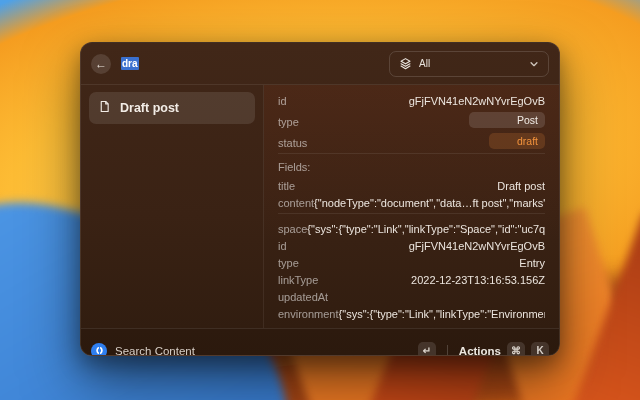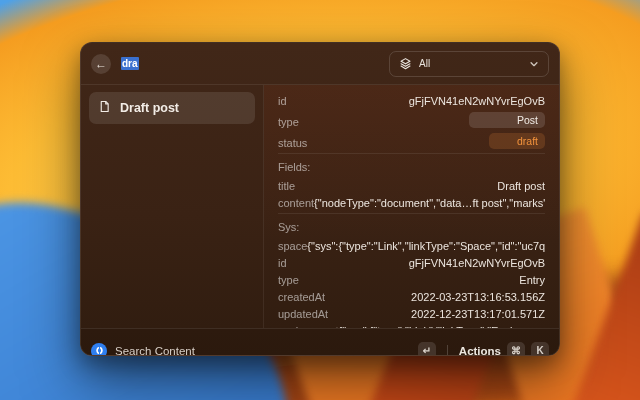--- a/index.html
+++ b/index.html
@@ -155,40 +155,38 @@
         <span class="lbl">title</span>
         <span class="val">Draft post</span>
       </div>
       <div class="drow">
         <span class="lbl">content</span>
         <span class="val">{"nodeType":"document","data…ft post","marks":[],"data":{}}]}]}</span>
       </div>
 
       <div class="divider"></div>
 
-      <div class="sec-hdr">Sys:</div>
       <div class="drow">
         <span class="lbl">space</span>
         <span class="val">{"sys":{"type":"Link","linkType":"Space","id":"uc7qyp899drd"}}</span>
       </div>
       <div class="drow">
         <span class="lbl">id</span>
         <span class="val">gFjFVN41eN2wNYvrEgOvB</span>
       </div>
       <div class="drow">
         <span class="lbl">type</span>
         <span class="val">Entry</span>
       </div>
       <div class="drow">
-        <span class="lbl">createdAt</span>
-        <span class="val">2022-03-23T13:16:53.156Z</span>
+        <span class="lbl">linkType</span>
+        <span class="val">2022-12-23T13:16:53.156Z</span>
       </div>
       <div class="drow">
         <span class="lbl">updatedAt</span>
-        <span class="val">2022-12-23T13:17:01.571Z</span>
       </div>
       <div class="drow">
         <span class="lbl">environment</span>
         <span class="val">{"sys":{"type":"Link","linkType":"Environment","id":"master"}}</span>
       </div>
     </div>
   </div>
 
   <div class="actionbar">
     <div class="app-ic">

